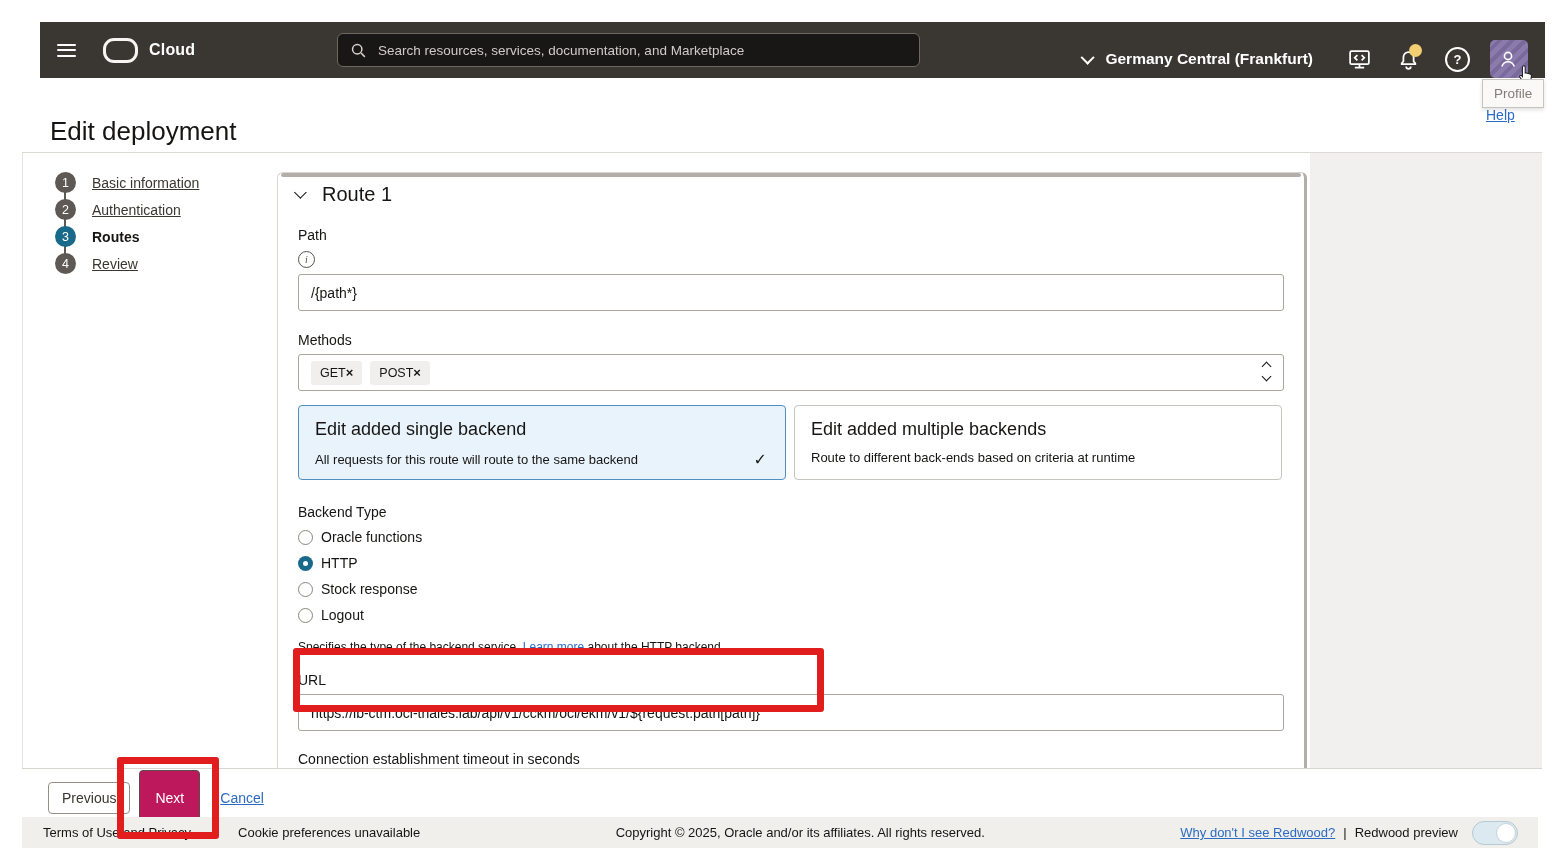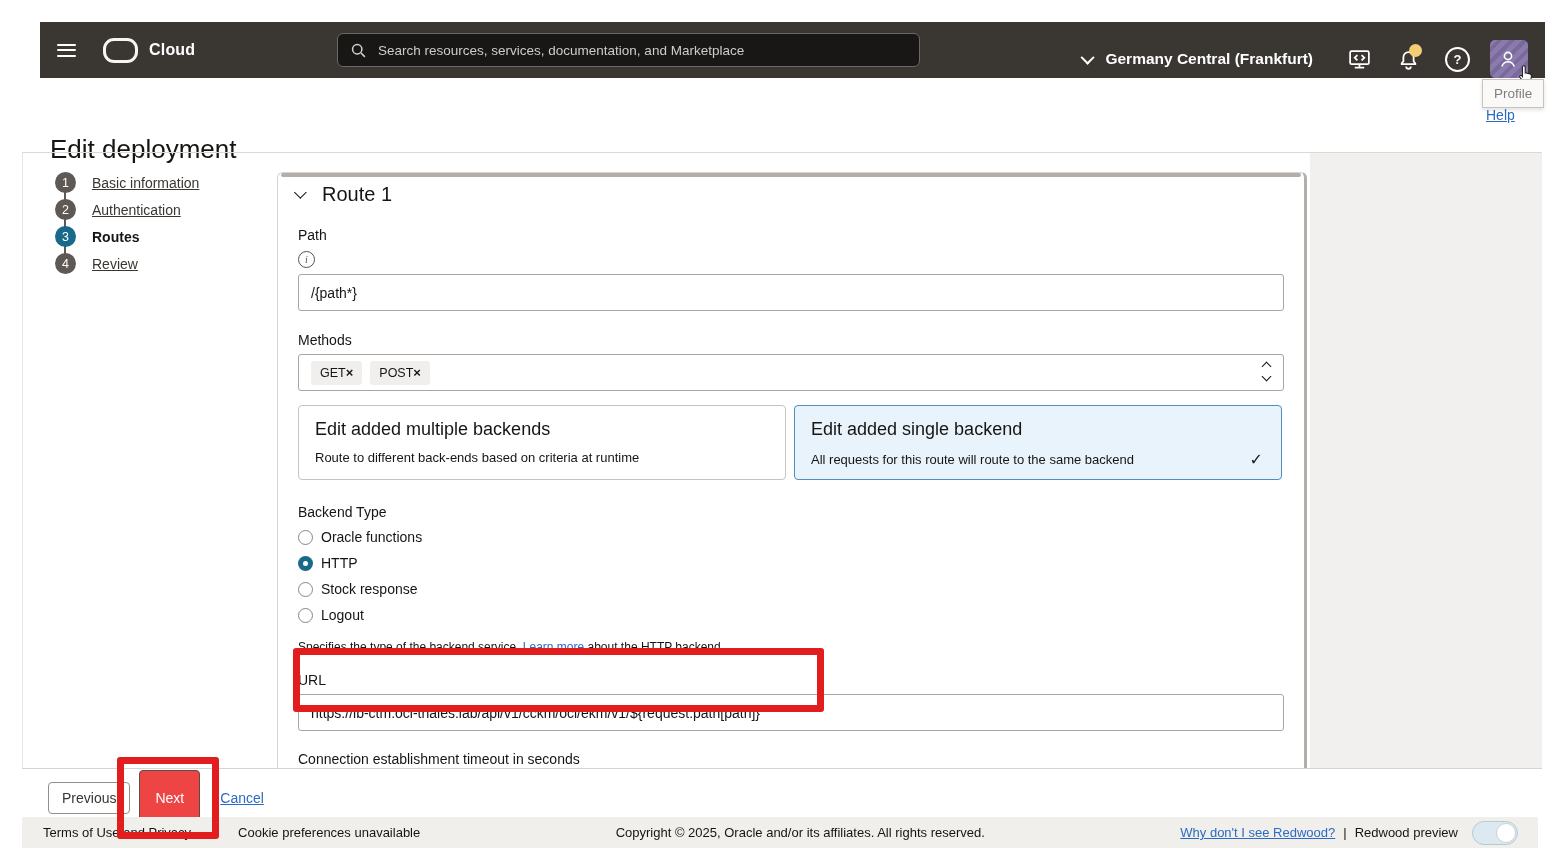--- a/index.html
+++ b/index.html
@@ -25,21 +25,21 @@
   .help-circle{width:21px;height:21px;border:2px solid #fff;border-radius:50%;color:#fff;font-size:13px;font-weight:700;display:flex;align-items:center;justify-content:center;}
   .avatar{width:38px;height:38px;border-radius:5px;margin:0 17px 0 8px;position:relative;cursor:pointer;
     background:repeating-linear-gradient(135deg,#8b7aac 0 5px,#7a699b 5px 9px);}
   .avatar .person{position:absolute;left:7px;top:7px;}
   .avatar .cursor{position:absolute;right:-8px;bottom:-8px;}
 
   
   .profile-tip{position:absolute;left:1482px;top:79px;background:#faf9f8;border:1px solid #c7c3bf;color:#837d77;font-size:13.5px;padding:6px 11px;z-index:40;box-shadow:0 2px 4px rgba(0,0,0,.12);}
 
   
-  .page-title{position:absolute;left:50px;top:117px;font-size:26px;font-weight:400;color:#161513;}
+  .page-title{position:absolute;left:50px;top:99px;font-size:26px;font-weight:400;color:#161513;}
   .help-link{position:absolute;left:1486px;top:107px;font-size:14px;color:#2b6bc3;text-decoration:underline;cursor:pointer;}
   .divider{position:absolute;left:22px;top:152px;width:1520px;height:1px;background:#dcd9d5;}
   .main-frame{position:absolute;left:22px;top:153px;width:1520px;height:664px;border-left:1px solid #e6e3e0;border-right:1px solid #e6e3e0;box-sizing:border-box;}
   .right-gray{position:absolute;left:1310px;top:153px;width:232px;height:615px;background:#f2f0ee;}
 
   
   .steps{position:absolute;left:55px;top:172px;z-index:5;}
   .steps .connector{position:absolute;left:9px;top:12px;width:2px;height:81px;background:#5f5955;}
   .step{position:relative;display:flex;align-items:center;gap:16px;height:21px;margin-bottom:6px;}
   .step-circle{width:21px;height:21px;border-radius:50%;background:#5f5955;color:#fff;font-size:12.5px;display:flex;align-items:center;justify-content:center;flex:none;z-index:2;}
@@ -75,21 +75,21 @@
   .radio{width:15px;height:15px;border-radius:50%;box-sizing:border-box;border:1.5px solid #8b857f;background:#fff;position:relative;flex:none;}
   .radio.checked{border:none;background:#19698a;}
   .radio.checked::after{content:"";position:absolute;left:5px;top:5px;width:5px;height:5px;border-radius:50%;background:#fff;}
   .radio-label{font-size:14px;color:#161513;}
   .helper{margin-top:16px;font-size:12px;color:#161513;}
   .link{color:#2b6bc3;text-decoration:underline;cursor:pointer;}
 
   
   .actionbar{position:absolute;left:22px;top:768px;width:1520px;height:58px;background:#fff;border-top:1px solid #d8d4d0;box-sizing:border-box;display:flex;align-items:center;padding-left:26px;gap:9px;z-index:10;}
   .btn-secondary{background:#fff;border:1px solid #968f89;border-radius:4px;padding:7px 13px;font-size:14px;color:#3a3631;font-family:inherit;cursor:pointer;}
-  .btn-primary{background:#ef4444;border:1px solid #564f4a;border-radius:4px;padding:19px 15px;font-size:14px;color:#fff;font-family:inherit;cursor:pointer;}
+  .btn-primary{background:#be185d;border:1px solid #564f4a;border-radius:4px;padding:19px 15px;font-size:14px;color:#fff;font-family:inherit;cursor:pointer;}
   .cancel-link{font-size:14px;margin-left:11px;}
 
   
   .footer{position:absolute;left:22px;top:817px;width:1516px;height:31px;background:#f1efec;display:flex;align-items:center;font-size:13px;color:#161513;box-sizing:border-box;padding:0 20px 0 21px;z-index:10;}
   .footer .terms{margin-right:47px;cursor:pointer;}
   .footer .center{margin:0 auto;}
   .footer .right{display:flex;align-items:center;gap:8px;}
   .toggle{width:46px;height:24px;border-radius:13px;background:#dce9f0;border:1px solid #b7c9d3;position:relative;cursor:pointer;box-sizing:border-box;margin-left:6px;}
   .toggle .knob{position:absolute;right:1px;top:1px;width:20px;height:20px;border-radius:50%;background:#fff;border:1px solid #c8d3da;box-sizing:border-box;}
 
@@ -206,31 +206,31 @@
         <span>POST</span>
         <span class="x">×</span>
       </span>
       <span class="spinner">
           <span class="sp-up"></span>
           <span class="sp-dn"></span>
         </span>
     </div>
 
     <div class="cards">
-      <div class="bcard">
-        <div class="bcard-title">Edit added multiple backends</div>
-        <div class="bcard-desc">
-          <span>Route to different back-ends based on criteria at runtime</span>
-        </div>
-      </div>
       <div class="bcard selected">
         <div class="bcard-title">Edit added single backend</div>
         <div class="bcard-desc">
           <span>All requests for this route will route to the same backend</span>
           <span class="checkmark">✓</span>
+        </div>
+      </div>
+      <div class="bcard">
+        <div class="bcard-title">Edit added multiple backends</div>
+        <div class="bcard-desc">
+          <span>Route to different back-ends based on criteria at runtime</span>
         </div>
       </div>
     </div>
 
     <div class="field-label" style="margin-top:24px;">Backend Type</div>
     <div class="radio-row">
       <span class="radio"></span>
       <span class="radio-label">Oracle functions</span>
     </div>
     <div class="radio-row">

